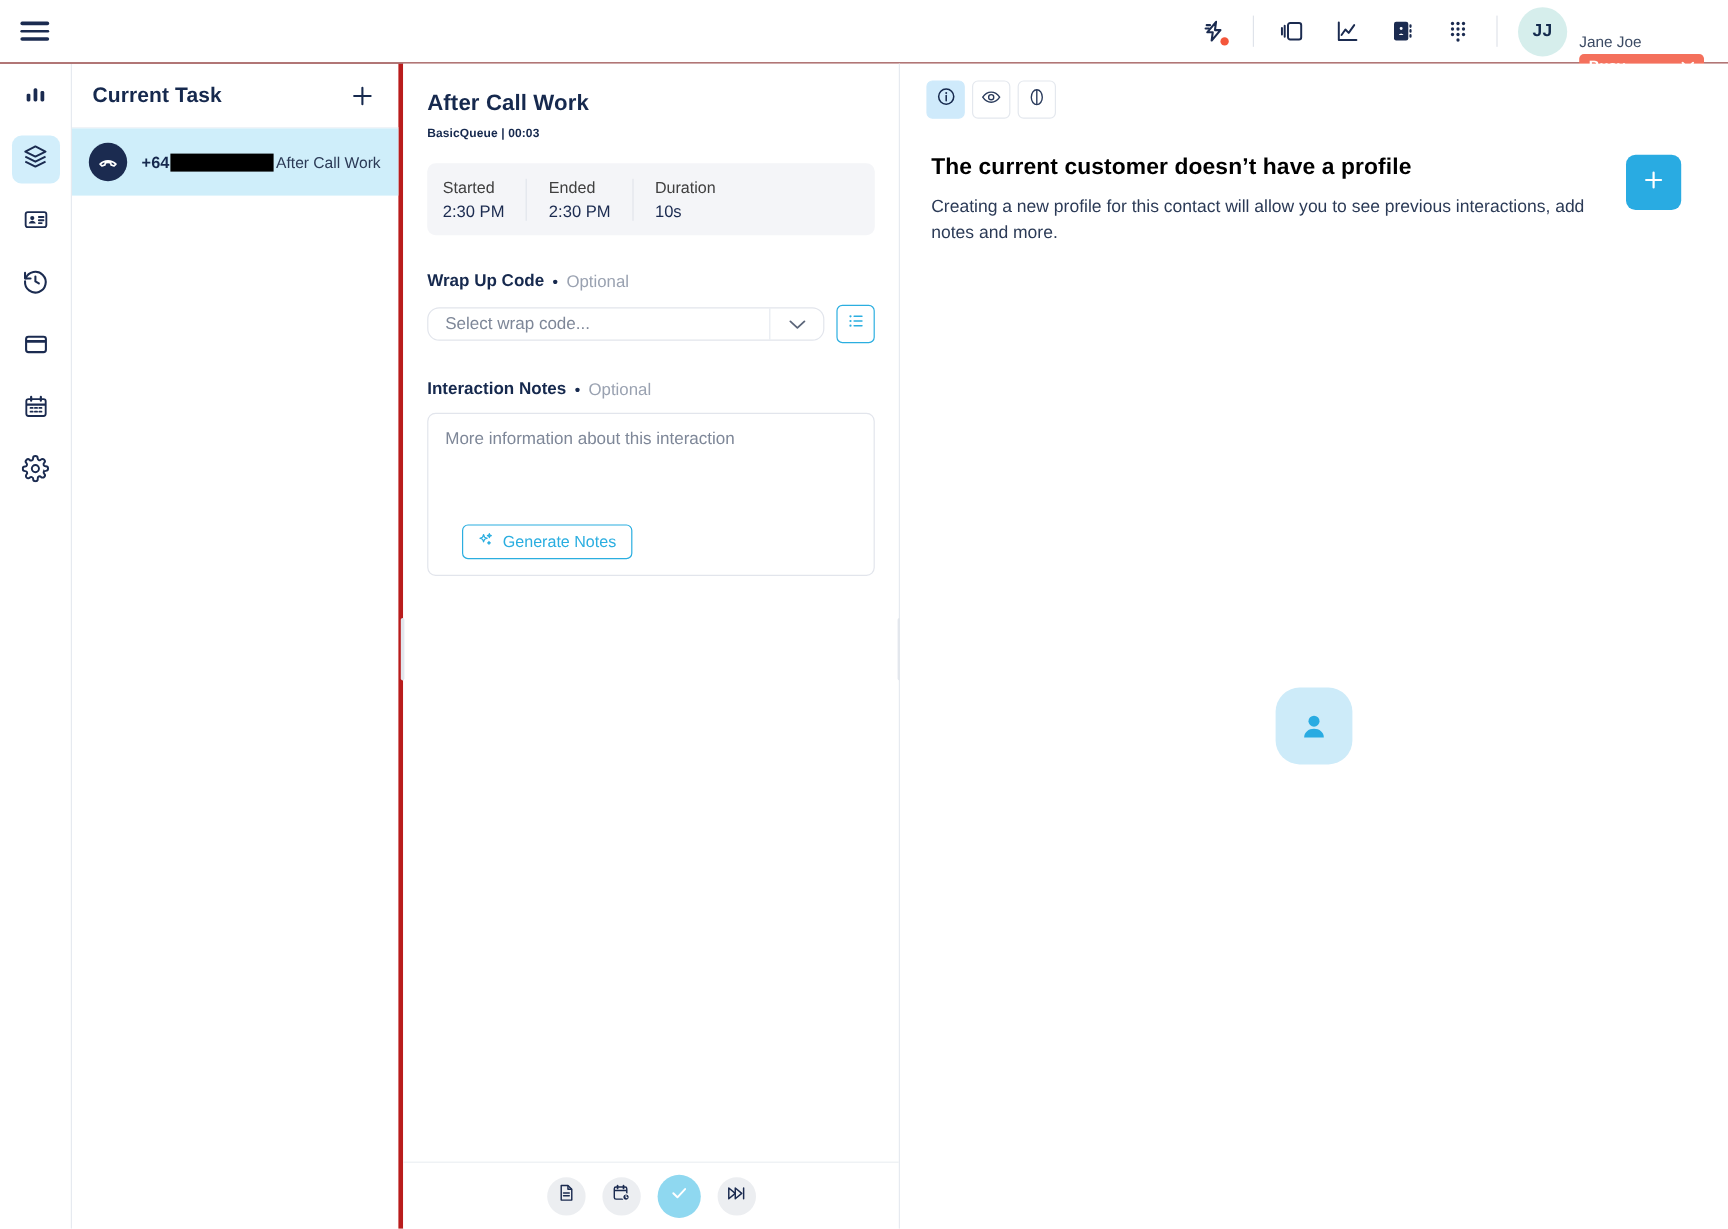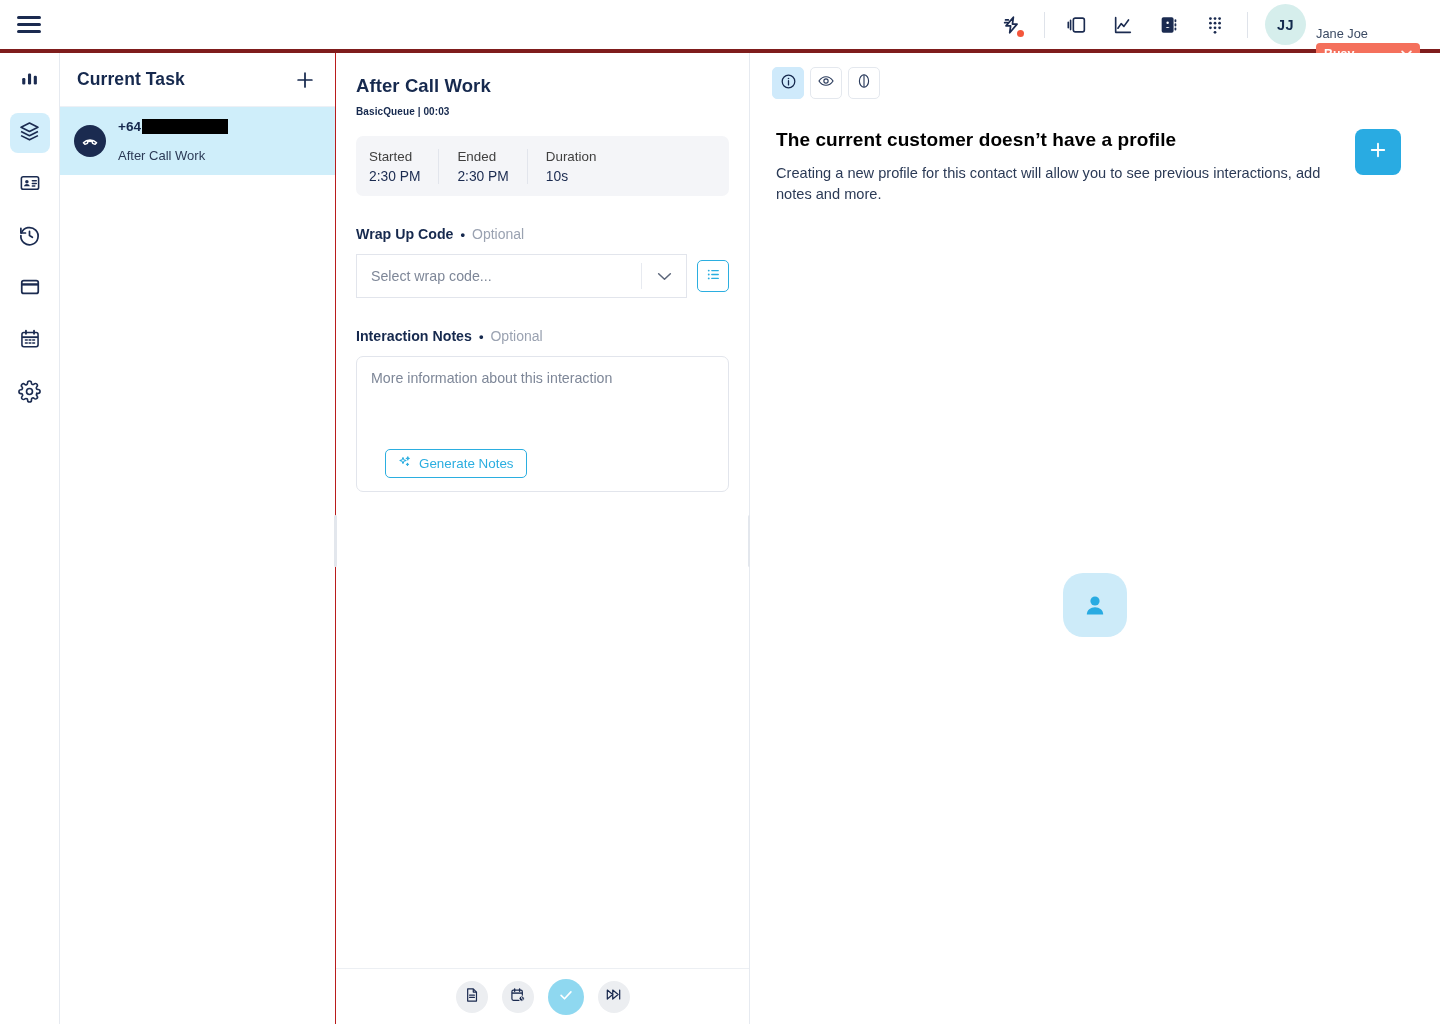--- a/index.html
+++ b/index.html
@@ -8,21 +8,21 @@
     background: #ffffff;
     font-family: "Liberation Sans", sans-serif;
     color: #172B4D;
     overflow: hidden;
   }
   .app { position: relative; width: 1440px; height: 1024px; display: flex; flex-direction: column; }
 
   
   .topbar {
     height: 53px; min-height: 53px;
-    border-bottom: 4px solid #7f1d1d;
+    border-bottom: 1px solid #7f1d1d;
     display: flex; align-items: center;
     background: #fff;
     position: relative;
   }
   .hamburger {
     width: 58px; height: 53px;
     display: flex; align-items: center; justify-content: center;
     cursor: pointer;
   }
   .hamburger .bars { width: 24px; }
@@ -77,42 +77,42 @@
     width: 40px; height: 40px; border-radius: 8px;
     display: flex; align-items: center; justify-content: center;
     cursor: pointer; color: #1B2B50;
   }
   .rail-btn.active { background: #D2EEFB; }
 
   
   .tasks {
     width: 276px; min-width: 276px;
     background: #fff;
-    border-right: 1px solid #b91c1c;
+    border-right: 4px solid #b91c1c;
     display: flex; flex-direction: column;
   }
   .tasks-head {
     height: 54px; display: flex; align-items: center;
     justify-content: space-between; padding: 0 16px 0 17px;
     border-bottom: 1px solid #EDF0F5;
   }
   .tasks-title { font-size: 17.5px; font-weight: 700; color: #16294E; letter-spacing: .1px; }
   .plus-btn {
     width: 28px; height: 28px; display: flex; align-items: center; justify-content: center;
     cursor: pointer; color: #16294E;
   }
   .task-item {
     display: flex; align-items: center; gap: 12px;
     padding: 12px 14px; background: #CFEEFA; cursor: pointer;
   }
   .task-ava {
     width: 32px; height: 32px; border-radius: 50%; background: #1B2B50;
     display: flex; align-items: center; justify-content: center; flex: none;
   }
-  .task-meta { display: flex; flex-direction: column; gap: 14px; min-width: 0; }
+  .task-meta { display: flex; gap: 2px; min-width: 0; }
   .task-num { font-size: 13.6px; font-weight: 700; color: #16294E; display: flex; align-items: center; }
   .redact { display: inline-block; width: 86px; height: 15px; background: #000; margin-left: 1px; }
   .task-state { font-size: 13px; color: #2B3A56; }
 
   
   .detail {
     width: 414px; min-width: 414px;
     background: #fff; position: relative;
     border-right: 1px solid #E6EAF0;
     display: flex; flex-direction: column;
@@ -128,21 +128,21 @@
   .time-cell + .time-cell { border-left: 1px solid #E2E5EC; padding-left: 18px; }
   .time-k { font-size: 13.4px; color: #404040; }
   .time-v { font-size: 13.8px; color: #1B2B50; }
 
   .field-label { margin-top: 30px; font-size: 14.2px; font-weight: 700; color: #16294E; display: flex; align-items: center; gap: 7px; }
   .field-label .sep { color: #16294E; font-size: 13px; }
   .field-label .opt { color: #9AA2B1; font-weight: 400; font-size: 14px; }
 
   .wrap-row { display: flex; align-items: center; gap: 10px; margin-top: 12px; }
   .select {
-    flex: 1; height: 44px; border: 1px solid #E2E5EC; border-radius: 0;
+    flex: 1; height: 28px; border: 1px solid #E2E5EC; border-radius: 10px;
     display: flex; align-items: center; background: #fff; cursor: pointer;
   }
   .select .ph { flex: 1; padding-left: 14px; font-size: 14.2px; color: #7E8798; }
   .select .divider { width: 1px; height: 26px; background: #E7EAF0; }
   .select .chev { width: 44px; display: flex; align-items: center; justify-content: center; color: #5C6舵; }
   .icon-btn-outline {
     width: 32px; height: 32px; border: 1.4px solid #2BAEE0; border-radius: 5px;
     display: flex; align-items: center; justify-content: center; cursor: pointer; color: #2BAEE0;
     background: #fff;
   }

